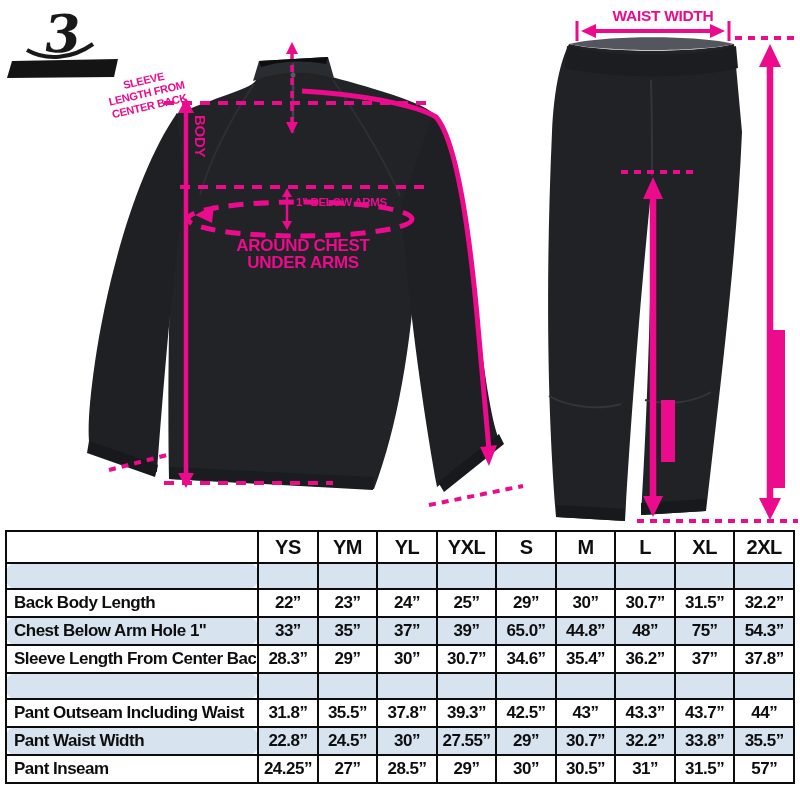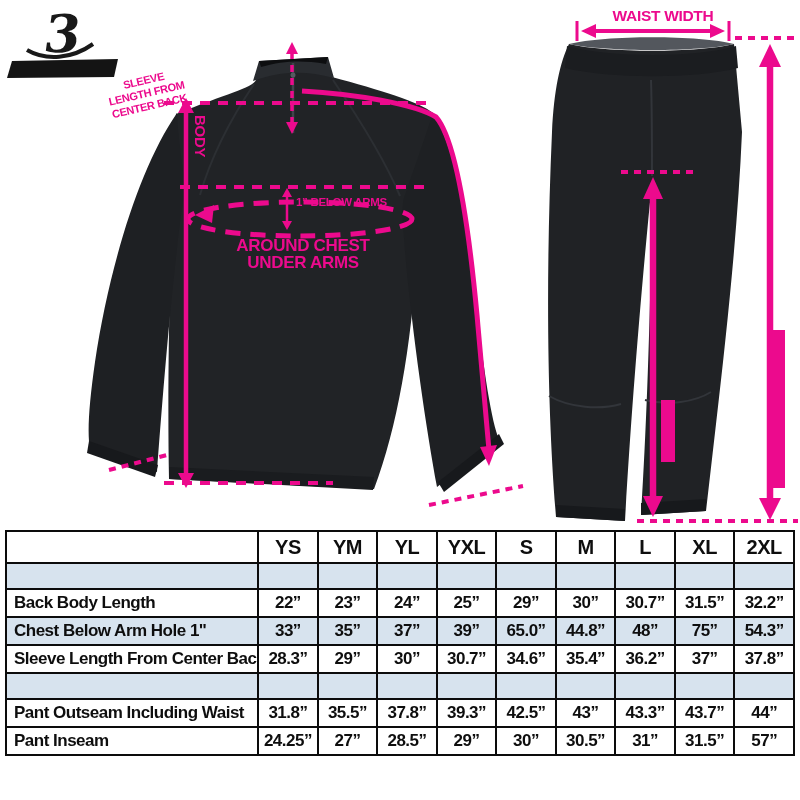--- a/index.html
+++ b/index.html
@@ -26,21 +26,21 @@
     border:1px solid #0f172a;
   }
   #size-table th,#size-table td{
     border:2px solid #0c0c0c;font-weight:bold;color:#0e0e0e;
     text-align:center;padding:0;letter-spacing:-0.5px;white-space:nowrap;
     overflow:hidden;
   }
   #size-table thead th{font-size:20px;height:30px;}
   #size-table td{font-size:17px;height:26px;}
   #size-table tr.spacer td{height:24px;}
-  #size-table .label-col{text-align:left;padding-left:7px;}
+  #size-table .label-col{text-align:left;padding-left:7px;border-radius:10px;}
   #size-table tr.shade td{background:var(--shade);}
 </style>
 </head>
 <body>
 
 <svg id="diagram" width="800" height="530">
 
   <g>
     <text x="0" y="0" transform="translate(60,52) skewX(-8)" text-anchor="middle" font-family="'DejaVu Serif',serif" font-weight="bold" font-size="52" fill="#191919">3</text>
     <path d="M27,50 C46,61 72,59 93,44" stroke="#191919" stroke-width="4" fill="none"></path>
@@ -232,20 +232,32 @@
         <td>31.8”</td>
         <td>35.5”</td>
         <td>37.8”</td>
         <td>39.3”</td>
         <td>42.5”</td>
         <td>43”</td>
         <td>43.3”</td>
         <td>43.7”</td>
         <td>44”</td>
       </tr>
+      <tr class="shade">
+        <td class="label-col">Pant Waist Width</td>
+        <td>22.8”</td>
+        <td>24.5”</td>
+        <td>30”</td>
+        <td>27.55”</td>
+        <td>29”</td>
+        <td>30.7”</td>
+        <td>32.2”</td>
+        <td>33.8”</td>
+        <td>35.5”</td>
+      </tr>
       <tr>
         <td class="label-col">Pant Inseam</td>
         <td>24.25”</td>
         <td>27”</td>
         <td>28.5”</td>
         <td>29”</td>
         <td>30”</td>
         <td>30.5”</td>
         <td>31”</td>
         <td>31.5”</td>

